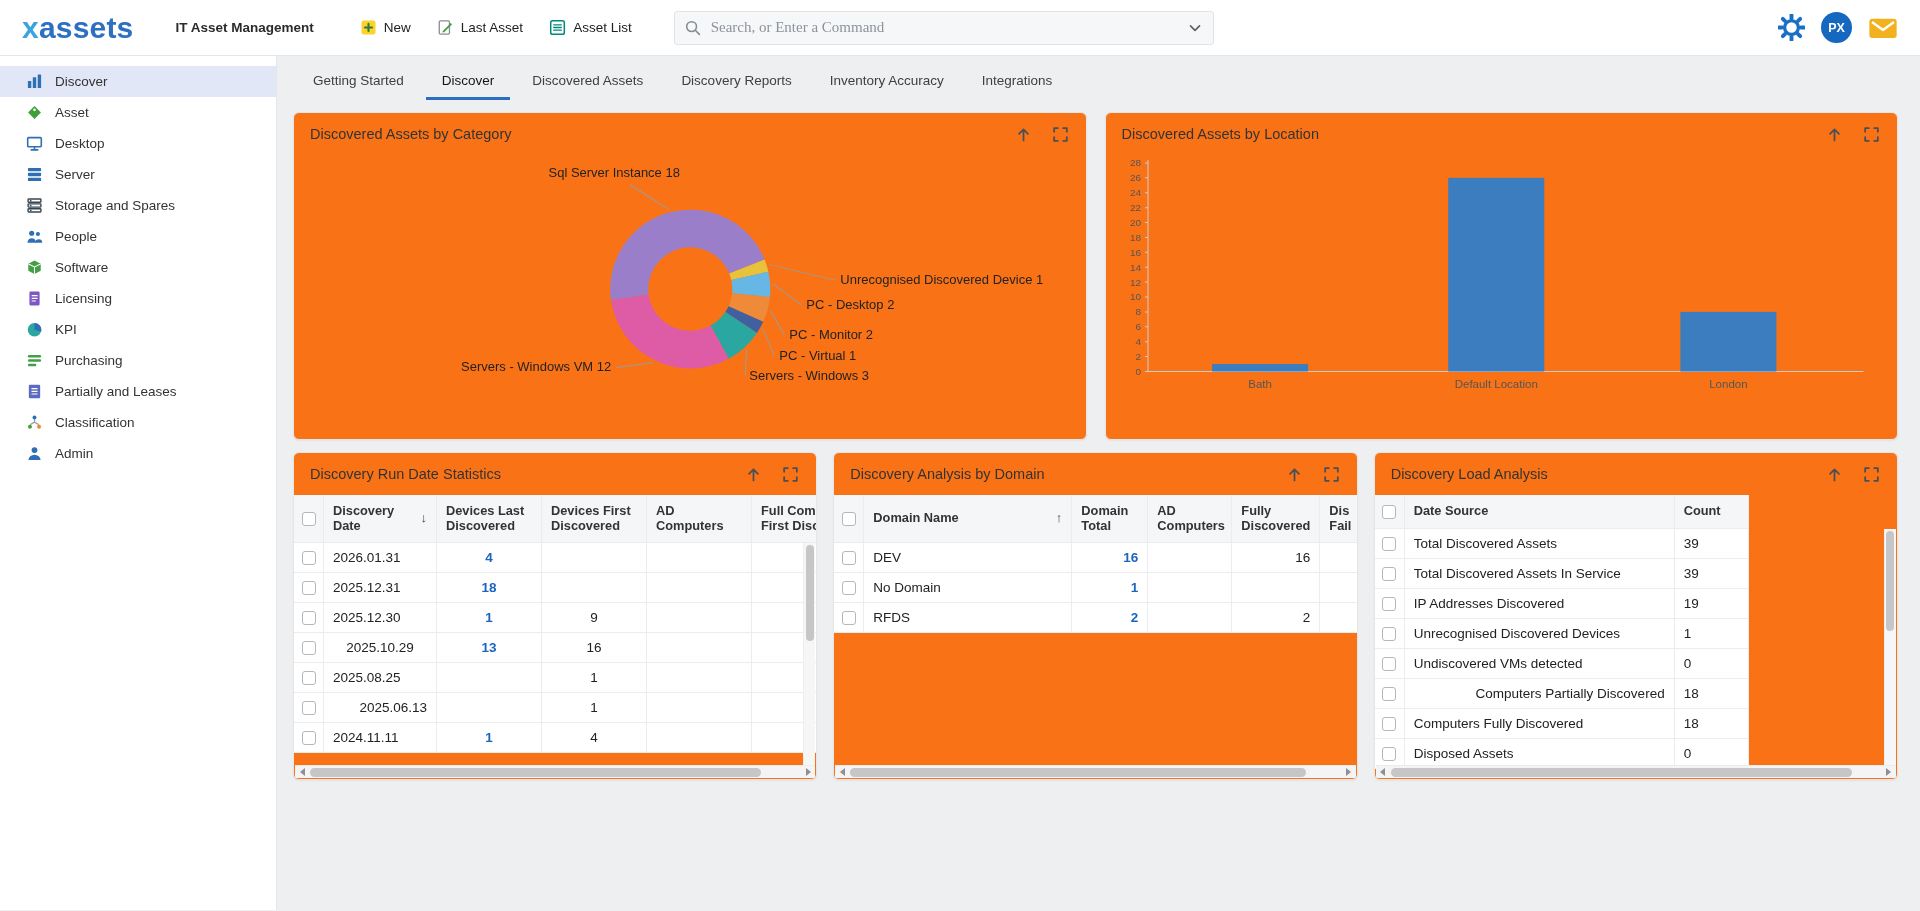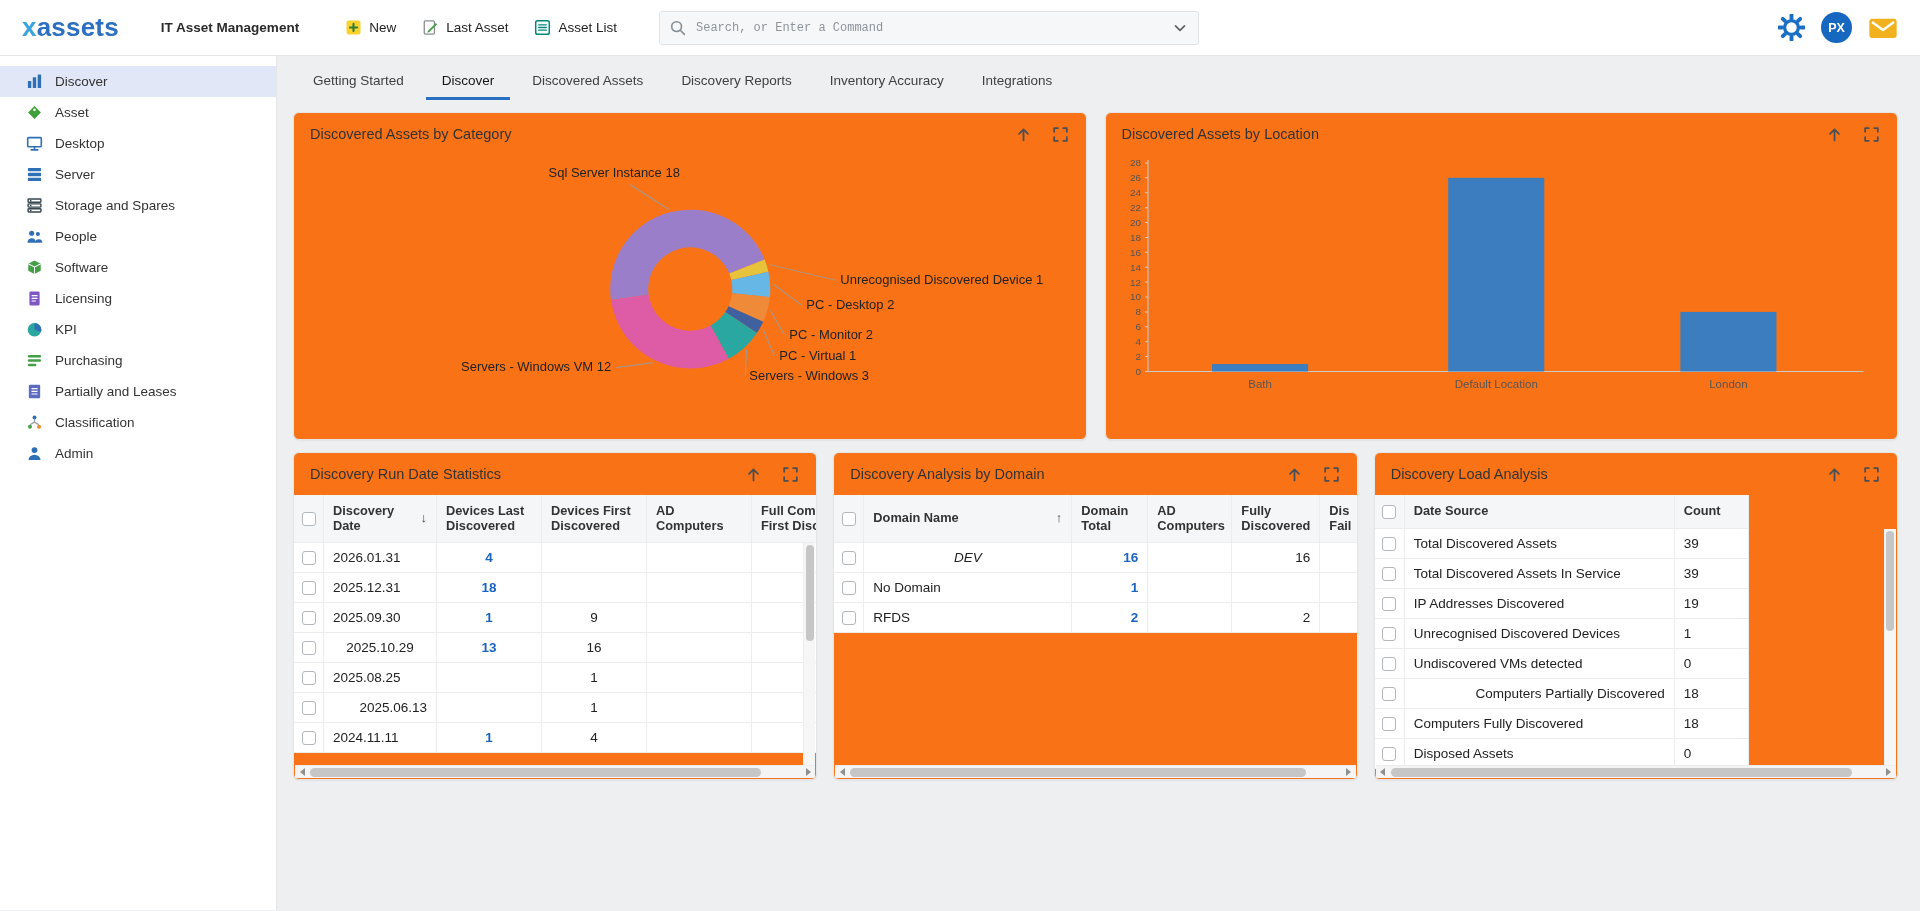--- a/index.html
+++ b/index.html
@@ -3,29 +3,29 @@
 <meta charset="utf-8">
 <style>
   *{box-sizing:border-box;margin:0;padding:0}
   html,body{width:1920px;height:911px;overflow:hidden;background:#edeff1;
     font-family:"Liberation Sans",sans-serif;color:#333;font-size:13.5px}
   svg{display:block}
   svg text{font-family:"Liberation Sans",sans-serif}
 
   
   .topbar{height:56px;background:#fff;border-bottom:1px solid #e4e5e7;display:flex;align-items:center;padding:0 22px}
-  .logo{font-size:26px;font-weight:700;letter-spacing:.2px;cursor:pointer;flex:none}
+  .logo{font-size:30px;font-weight:700;letter-spacing:.2px;cursor:pointer;flex:none}
   .logo .lx{color:#3aa4dc}
   .logo .lrest{color:#2d6fc0}
   .app-title{font-weight:700;font-size:13.5px;color:#2b2b2b;margin-left:42px;flex:none}
   .toolbar{display:flex;align-items:center;gap:26px;margin-left:46px;flex:none}
   .tbtn{display:flex;align-items:center;gap:7px;cursor:pointer;color:#222}
   .search{position:relative;margin-left:42px;width:540px;flex:none}
   .search input{width:100%;height:34px;background:#f6f7f8;border:1px solid #e2e3e5;border-radius:3px;
-    padding:0 36px;font-size:12px;color:#333;font-family:Liberation Mono, monospace;outline:none}
+    padding:0 36px;font-size:15px;color:#333;font-family:Liberation Serif, serif;outline:none}
   .search input::placeholder{color:#8d939a}
   .s-icon{position:absolute;left:10px;top:8px}
   .s-chev{position:absolute;right:10px;top:8px;cursor:pointer}
   .top-icons{margin-left:auto;display:flex;align-items:center;gap:16px}
   .top-icons>*{cursor:pointer}
   .avatar{width:31px;height:31px;border-radius:50%;background:#1567c0;color:#fff;font-size:12.5px;font-weight:700;
     display:flex;align-items:center;justify-content:center}
 
   
   .app{display:flex;height:calc(100% - 57px)}
@@ -439,21 +439,21 @@
                   </div>
                   <div class="tcell" style="width: 84px; justify-content: center;">
                     <span></span>
                   </div>
                 </div>
                 <div class="trow">
                   <div class="tcell ccell">
                     <input type="checkbox" style="">
                   </div>
                   <div class="tcell" style="width: 113px; justify-content: flex-start;">
-                    <span>2025.09.30</span>
+                    <span>2025.12.30</span>
                   </div>
                   <div class="tcell" style="width: 105px; justify-content: center;">
                     <span class="cell-link">1</span>
                   </div>
                   <div class="tcell" style="width: 105px; justify-content: center;">
                     <span>9</span>
                   </div>
                   <div class="tcell" style="width: 105px; justify-content: center;">
                     <span></span>
                   </div>
@@ -591,21 +591,21 @@
                     <span>Fully Discovered</span>
                   </div>
                   <div class="tcell" style="width: 60px;">
                     <span>Dis Fail</span>
                   </div>
                 </div>
                 <div class="trow">
                   <div class="tcell ccell">
                     <input type="checkbox" style="">
                   </div>
-                  <div class="tcell" style="width: 208px; justify-content: center; font-style: italic;">
+                  <div class="tcell" style="width: 208px; justify-content: flex-start;">
                     <span>DEV</span>
                   </div>
                   <div class="tcell" style="width: 76px; justify-content: flex-end;">
                     <span class="cell-link">16</span>
                   </div>
                   <div class="tcell" style="width: 84px; justify-content: flex-end;">
                     <span></span>
                   </div>
                   <div class="tcell" style="width: 88px; justify-content: flex-end;">
                     <span>16</span>

